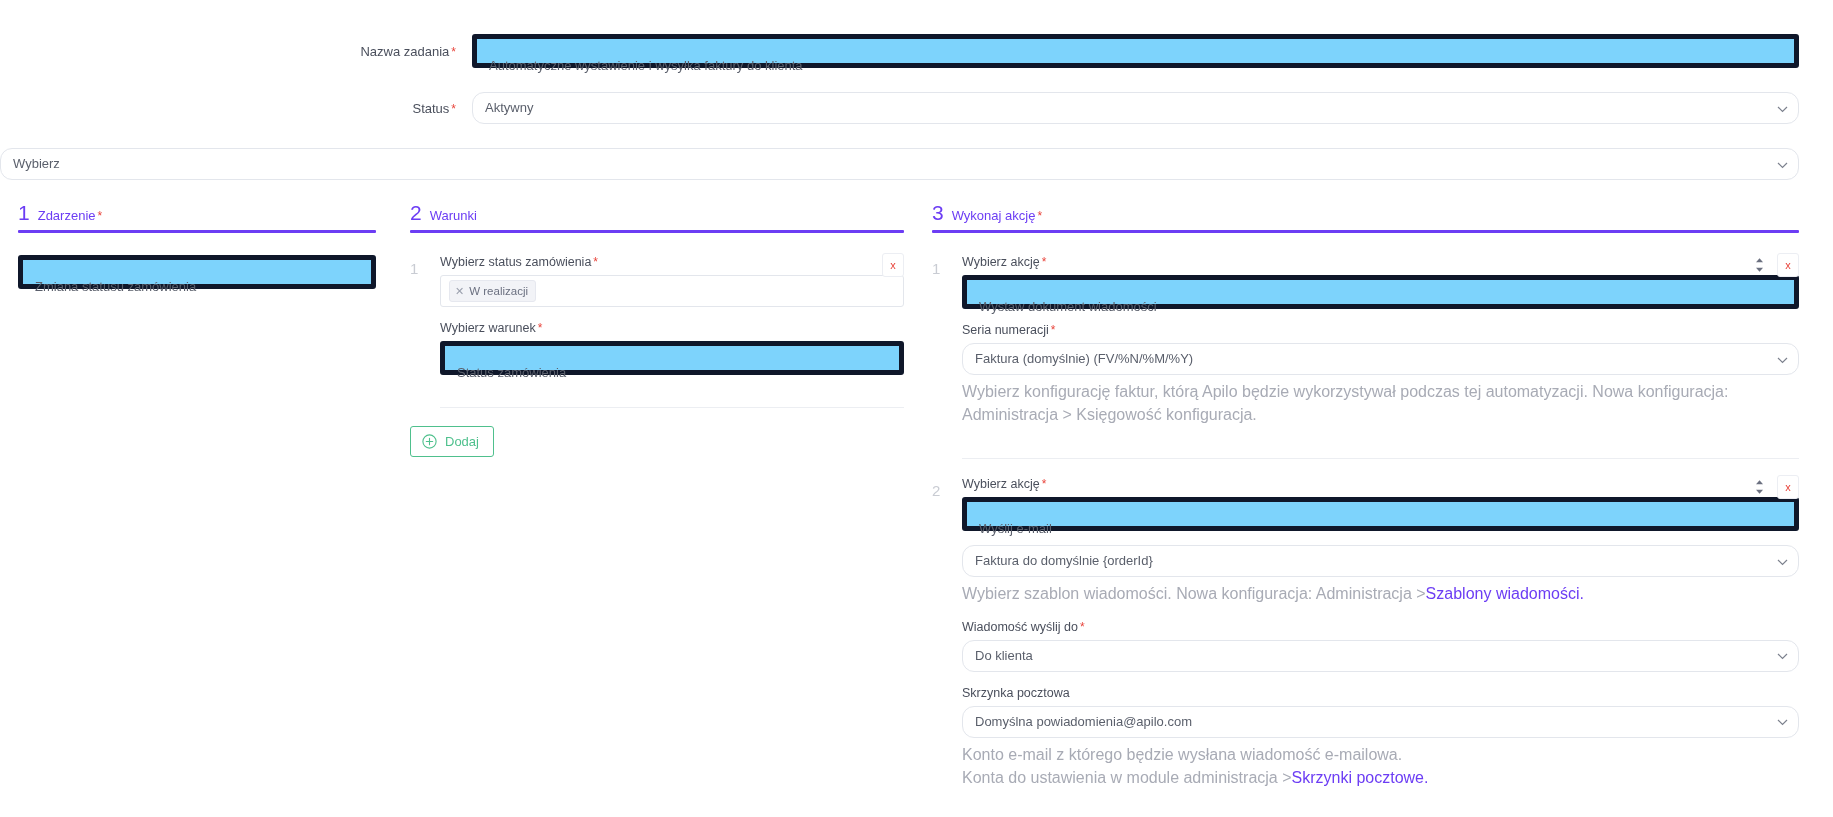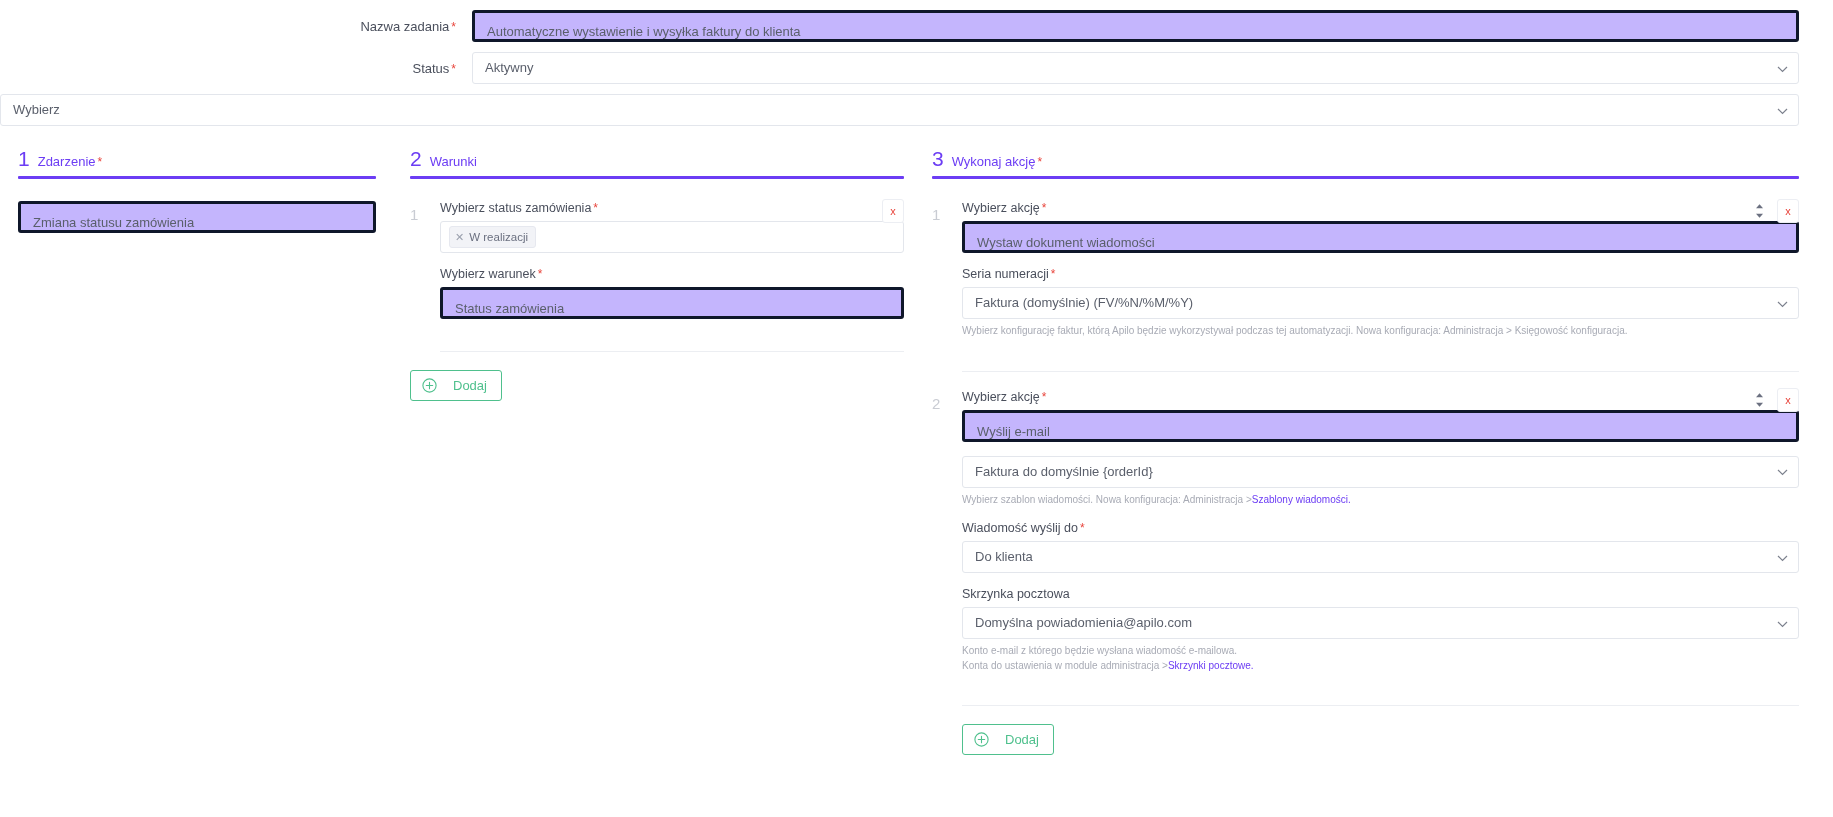--- a/index.html
+++ b/index.html
@@ -11,50 +11,51 @@
     color: #3b3f4a;
     overflow: hidden;
   }
   .page { position: relative; width: 1833px; height: 817px; }
 
   
   .topform { padding: 10px 0 0 0; }
   .frow {
     display: flex; align-items: center;
     margin-bottom: 10px;
+    margin-top: 24px;
   }
   .frow .lbl {
     width: 472px;
     text-align: right;
     padding-right: 16px;
     font-size: 13px;
     color: #4a4f5c;
     white-space: nowrap;
   }
   .req { color: #e8453c; font-size: 12px; margin-left: 2px; }
   .frow .ctl { flex: 1; padding-right: 34px; }
 
   .inp {
     width: 100%;
     height: 32px;
-    border: 3px solid #0f172a;
+    border: 5px solid #0f172a;
     border-radius: 3px;
-    background: #c4b5fd;
+    background: #7dd3fc;
     font-size: 13px;
     color: #5a5f6b;
-    padding: 4px 12px;
+    padding: 12px 12px;
     line-height: 30px;
     display: block;
   }
   .sel {
     position: relative;
     width: 100%;
     height: 32px;
     border: 1px solid #e3e6ec;
-    border-radius: 3px;
+    border-radius: 12px;
     background: #fff;
     font-size: 13px;
     color: #5a5f6b;
     padding: 0 28px 0 12px;
     line-height: 30px;
     white-space: nowrap;
     overflow: hidden;
   }
   .sel .caret {
     position: absolute; right: 10px; top: 0; height: 32px;
@@ -110,21 +111,21 @@
   .item-body { flex: 1; min-width: 0; }
 
   .flabel {
     font-size: 12.5px;
     color: #4a4f5c;
     margin-bottom: 6px;
     display: block;
   }
   .fgroup { margin-bottom: 14px; }
   .hint {
-    font-size: 10px;
+    font-size: 16px;
     color: #a8abb5;
     line-height: 1.45;
     margin-top: 5px;
   }
   .hint a { color: #6c3df4; text-decoration: none; }
 
   
   .taginp {
     width: 100%;
     min-height: 32px;
@@ -147,21 +148,21 @@
     color: #6b7080;
     padding: 2px 7px 2px 5px;
     line-height: 16px;
   }
   .chip .x { color: #9aa0ad; font-size: 11px; cursor: pointer; }
 
   
   .btn-add {
     display: inline-flex;
     align-items: flex-start;
-    gap: 16px;
+    gap: 8px;
     border: 1px solid #4fc08d;
     color: #4fc08d;
     background: #fff;
     border-radius: 3px;
     font-size: 13px;
     padding: 7px 14px 7px 11px;
     cursor: pointer;
   }
   .btn-add svg { display: block; }
 

